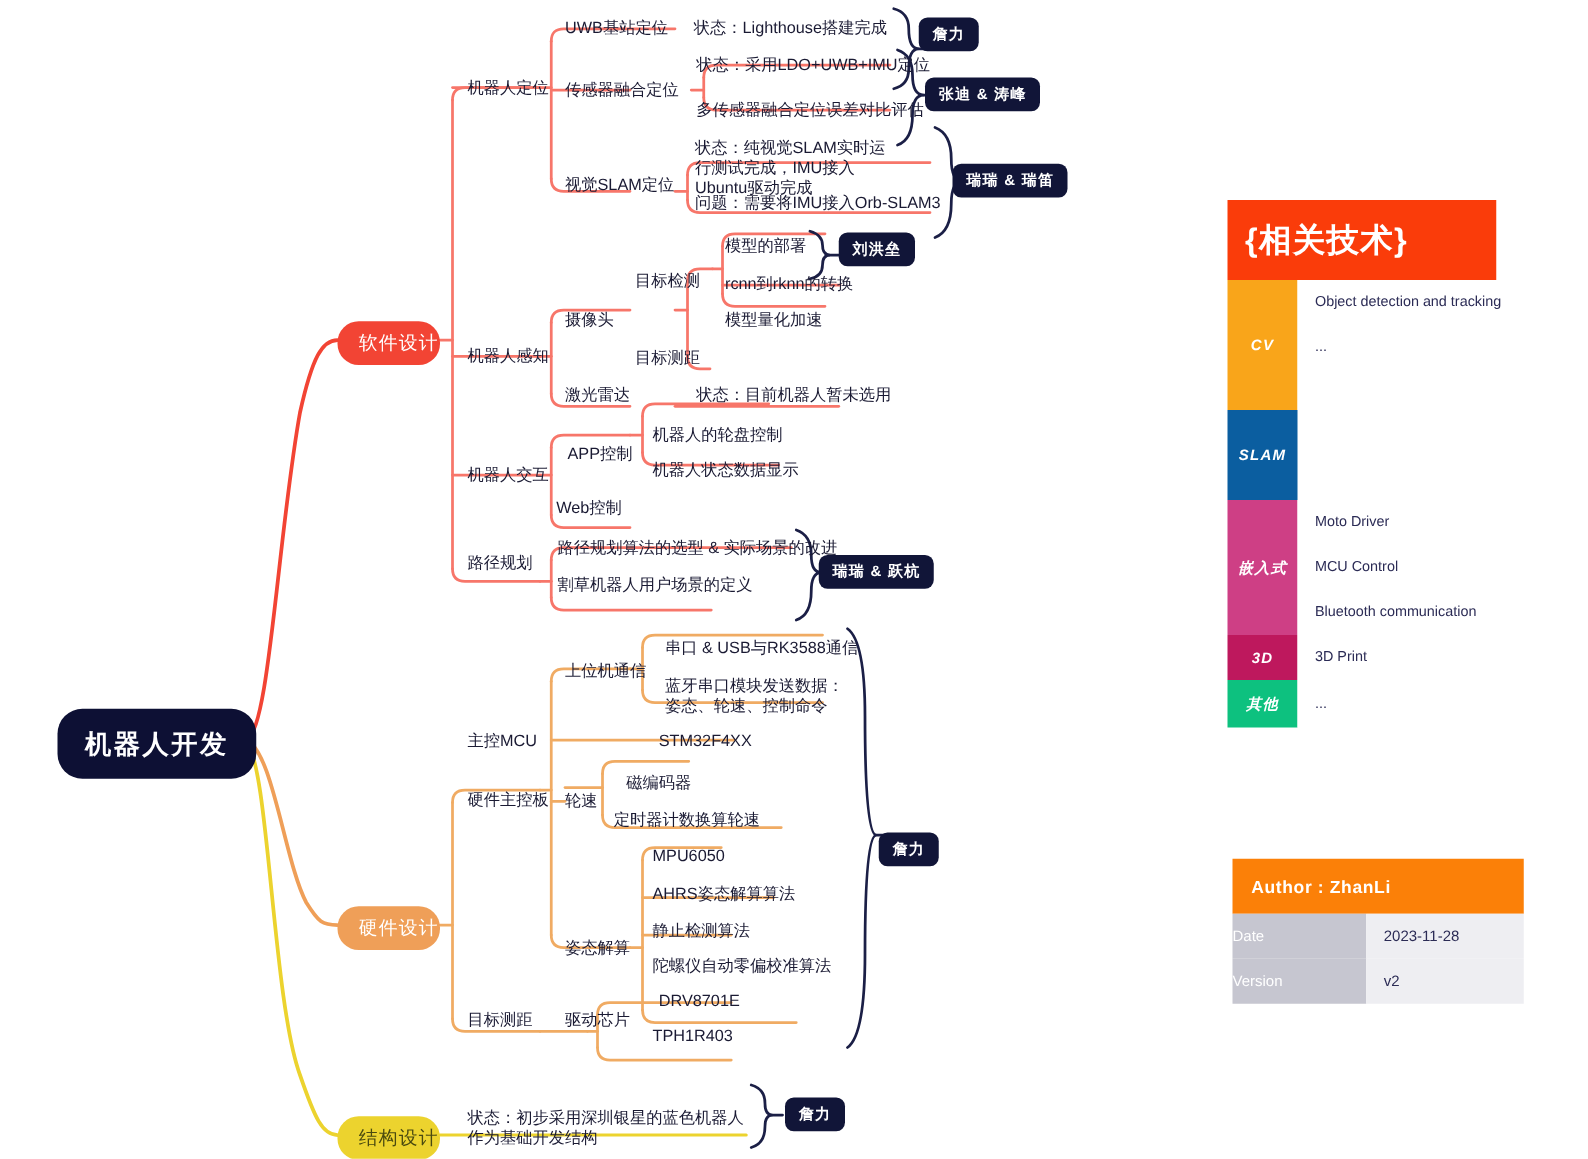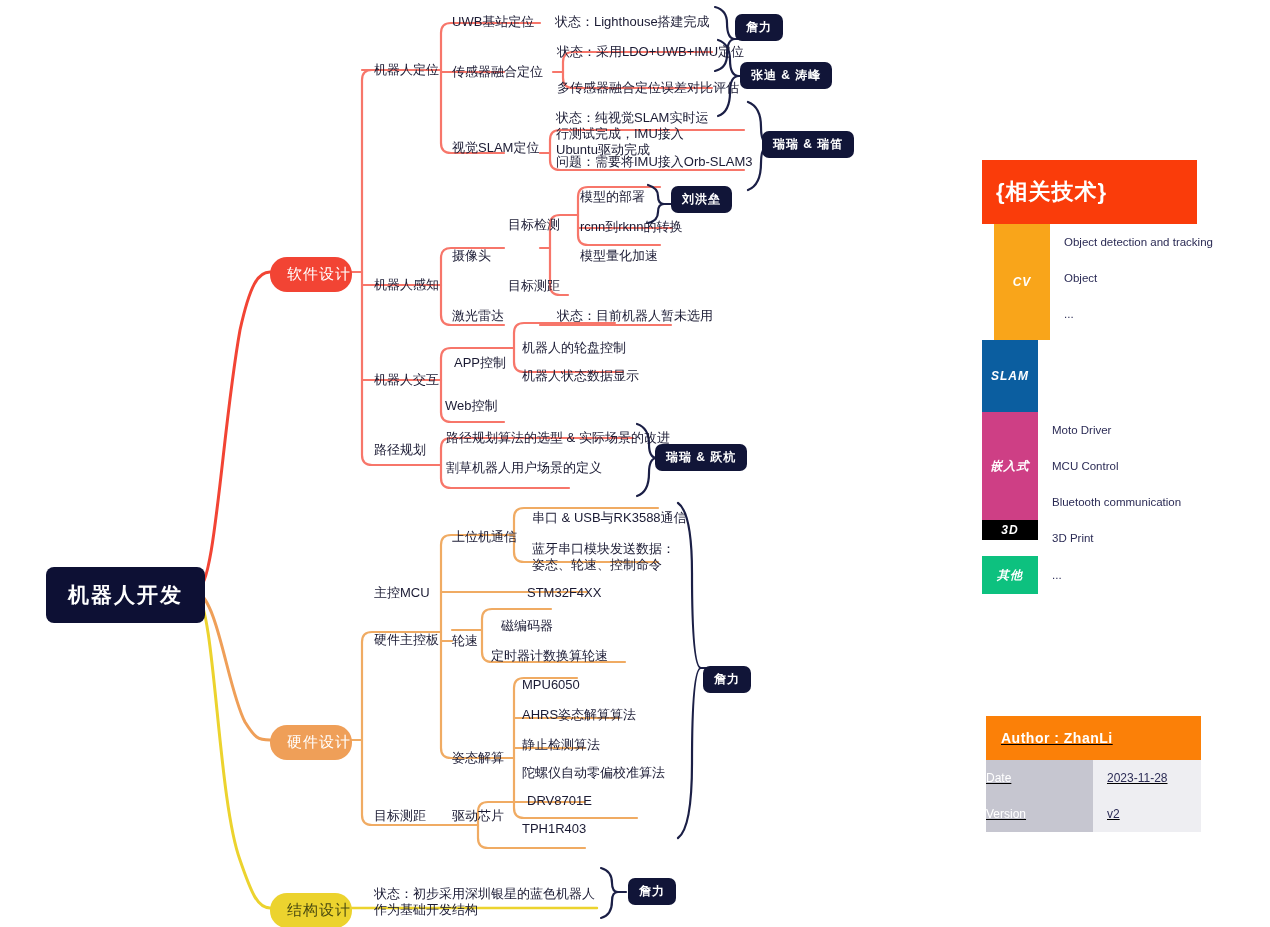--- a/index.html
+++ b/index.html
@@ -7,21 +7,21 @@
     width:1270px;height:927px;background:#ffffff;position:relative;
     font-family:"Liberation Sans","DejaVu Sans",sans-serif;
     overflow:hidden;
   }
   #map{position:absolute;left:0;top:0;width:1270px;height:927px;}
   .node{position:absolute;white-space:nowrap;}
 
   
   .root{
     background:#0d1034;color:#ffffff;font-weight:bold;font-size:21px;
-    border-radius:8px;padding:14px 22px;letter-spacing:2px;
+    border-radius:20px;padding:14px 22px;letter-spacing:2px;
   }
   
   .pill{
     color:#ffffff;font-size:15px;border-radius:17px;padding:8px 17px;
     text-align:center;letter-spacing:1px;
   }
   .pill.red{background:#f24434;}
   .pill.orange{background:#ef9f58;}
   .pill.yellow{background:#ecd32e;color:#4a4a10;}
 
@@ -38,37 +38,37 @@
     background:#111538;color:#ffffff;font-size:12px;font-weight:bold;
     border-radius:7px;padding:5px 11px;letter-spacing:1px;
   }
 
   
   .tech{
     position:absolute;left:982px;top:160px;width:215px;
     box-shadow:0 0 0 0 transparent;
   }
   .tech-head{
-    background:#fa3c0a;color:#ffffff;font-size:22px;font-weight:bold;
+    background:#fa3c0a;color:#ffffff;font-size:26px;font-weight:bold;
     height:64px;line-height:64px;padding-left:14px;letter-spacing:1px;
   }
   .tech-row{display:flex;}
   .tech-cat{
     width:56px;flex:0 0 56px;color:#ffffff;font-size:12px;font-style:italic;
     font-weight:bold;display:flex;align-items:center;justify-content:center;
     letter-spacing:1px;
   }
   .tech-items{flex:1;background:#ffffff;}
   .tech-item{
     color:#2b2b55;font-size:11.5px;height:36px;line-height:36px;
     padding-left:14px;white-space:nowrap;
   }
 
   
-  .author{position:absolute;left:986px;top:716px;width:215px;text-decoration:underline;}
+  .author{position:absolute;left:986px;top:687px;width:233px;}
   .author-head{
     background:#fb8008;color:#ffffff;font-weight:bold;font-size:14px;
     height:44px;line-height:44px;padding-left:15px;letter-spacing:0.5px;
   }
   .author-row{display:flex;height:36px;}
   .author-key{
     width:107px;flex:0 0 107px;background:#c6c6d0;color:#ffffff;
     font-size:12px;display:flex;align-items:center;
   }
   .author-val{
@@ -298,43 +298,42 @@
 
 <div class="node badge" style="left:703px;top:666px;">詹力</div>
 
 <div class="node txt w2" style="left:374px;top:886px;width:228px;white-space:normal;">状态：初步采用深圳银星的蓝色机器人作为基础开发结构</div>
 <div class="node badge" style="left:628px;top:878px;">詹力</div>
 
 <div class="tech">
   <div class="tech-head">{相关技术}</div>
 
   <div class="tech-row">
-    <div class="tech-cat" style="background:#f9a51a;height:116px;margin-left:12px;">CV</div>
+    <div class="tech-cat" style="background:#f9a51a;height:104px;">CV</div>
     <div class="tech-items">
       <div class="tech-item">Object detection and tracking</div>
-      <div class="tech-item">Object</div>
       <div class="tech-item">...</div>
     </div>
   </div>
 
   <div class="tech-row">
     <div class="tech-cat" style="background:#0b5ea0;height:72px;">SLAM</div>
   </div>
 
   <div class="tech-row">
     <div class="tech-cat" style="background:#ce3f85;height:108px;">嵌入式</div>
     <div class="tech-items">
       <div class="tech-item">Moto Driver</div>
       <div class="tech-item">MCU Control</div>
       <div class="tech-item">Bluetooth communication</div>
     </div>
   </div>
 
   <div class="tech-row">
-    <div class="tech-cat" style="background:#000000;height:20px;">3D</div>
+    <div class="tech-cat" style="background:#be185d;height:36px;">3D</div>
     <div class="tech-items">
       <div class="tech-item">3D Print</div>
     </div>
   </div>
 
   <div class="tech-row">
     <div class="tech-cat" style="background:#0dc17f;height:38px;">其他</div>
     <div class="tech-items">
       <div class="tech-item" style="height:38px;line-height:38px;">...</div>
     </div>

